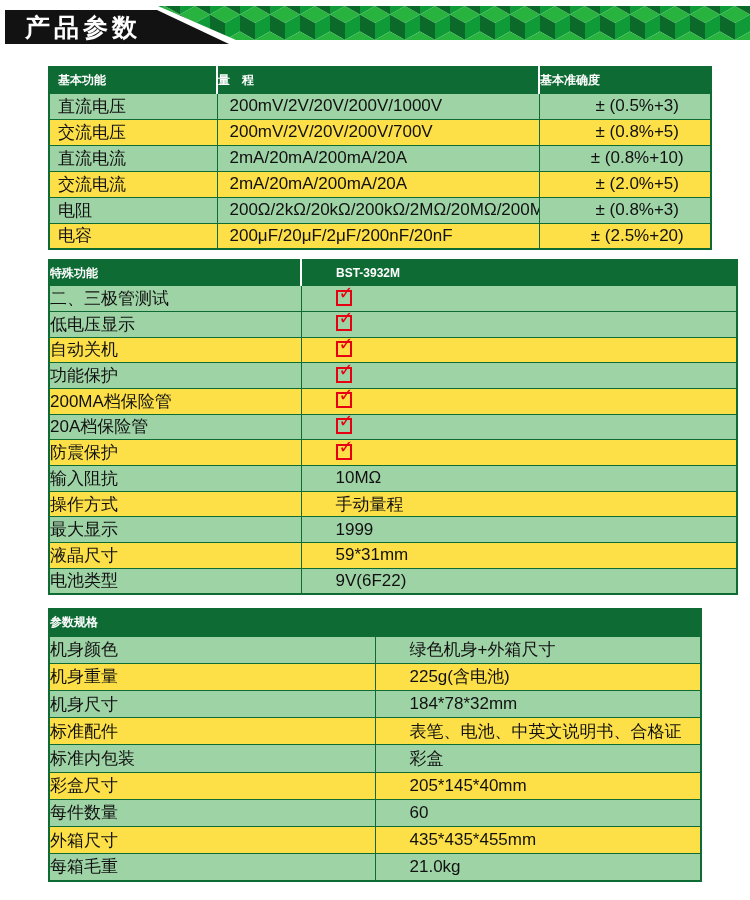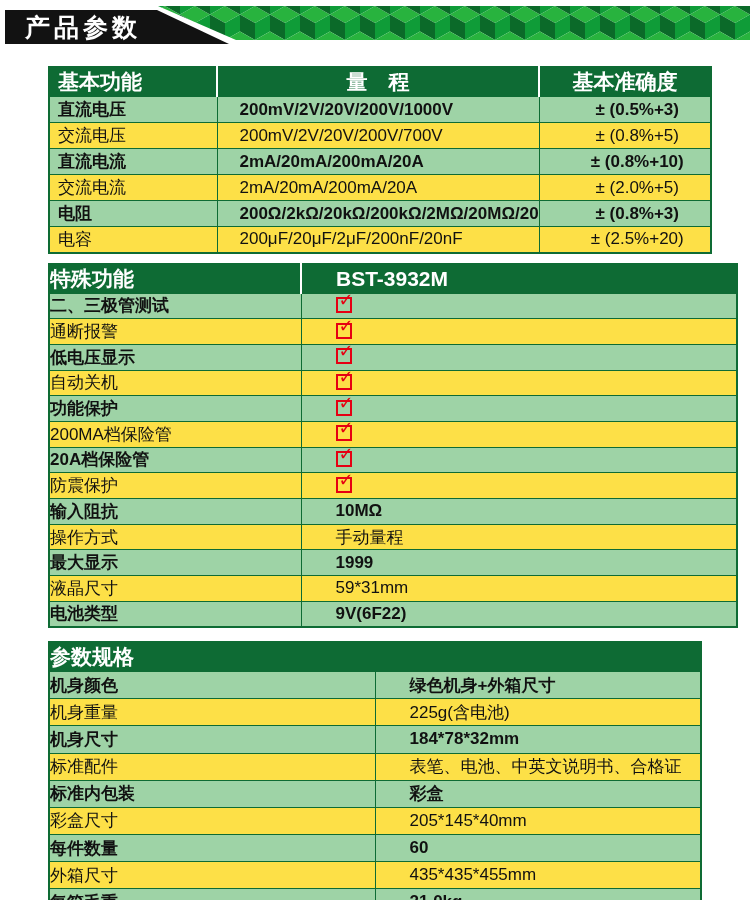--- a/index.html
+++ b/index.html
@@ -29,33 +29,33 @@
   .tbl{
     border-collapse:collapse;table-layout:fixed;width:654px;
     margin-left:48px;
   }
   .tbl td,.tbl th{
     border:1px solid #0E6B34;font-size:17px;color:#111;
     white-space:nowrap;overflow:hidden;padding:0;
   }
   .tbl{border:2px solid #0E6B34;}
   .tbl th{
-    background:#0E6B34;color:#ffffff;font-size:21px;font-weight:bold;
+    background:#0E6B34;color:#ffffff;font-size:12px;font-weight:bold;
     text-align:left;
   }
   .tbl th + th{border-left:2px solid #ffffff;}
-  tr.g td{background:#9ED3A6;font-weight:bold;}
+  tr.g td{background:#9ED3A6;}
   tr.w td{background:#fde047;}
 
   #tbl-basic{margin-top:16px;}
   #tbl-basic tr{height:26px;}
   #tbl-basic .c1{width:158px;padding-left:8px;}
-  #tbl-basic .c2{width:320px;padding-left:22px;}
+  #tbl-basic .c2{width:320px;padding-left:12px;}
   #tbl-basic .c3{width:170px;text-align:center;padding-left:25px;}
-  #tbl-basic th.c2,#tbl-basic th.c3{text-align:center;padding-left:0;}
+  #tbl-basic th.c2,#tbl-basic th.c3{text-align:left;padding-left:0;}
 
   #tbl-special{margin-top:9px;}
   #tbl-special tr{height:25.7px;}
   #tbl-spec{margin-top:13px;}
   #tbl-spec tr{height:27.2px;}
   .two-col .c1{width:250px;padding-left:0;}
   .two-col .c2{width:400px;padding-left:34px;}
 
   
   .chk{
@@ -138,24 +138,20 @@
 <table class="tbl two-col" id="tbl-special">
   <tbody>
       <tr>
     <th class="c1">特殊功能</th>
     <th class="c2">BST-3932M</th>
   </tr>
   <tr class="g">
     <td class="c1">二、三极管测试</td>
     <td class="c2"><span class="chk"></span></td>
   </tr>
-  <tr class="w">
-    <td class="c1">通断报警</td>
-    <td class="c2"><span class="chk"></span></td>
-  </tr>
   <tr class="g">
     <td class="c1">低电压显示</td>
     <td class="c2"><span class="chk"></span></td>
   </tr>
   <tr class="w">
     <td class="c1">自动关机</td>
     <td class="c2"><span class="chk"></span></td>
   </tr>
   <tr class="g">
     <td class="c1">功能保护</td>

